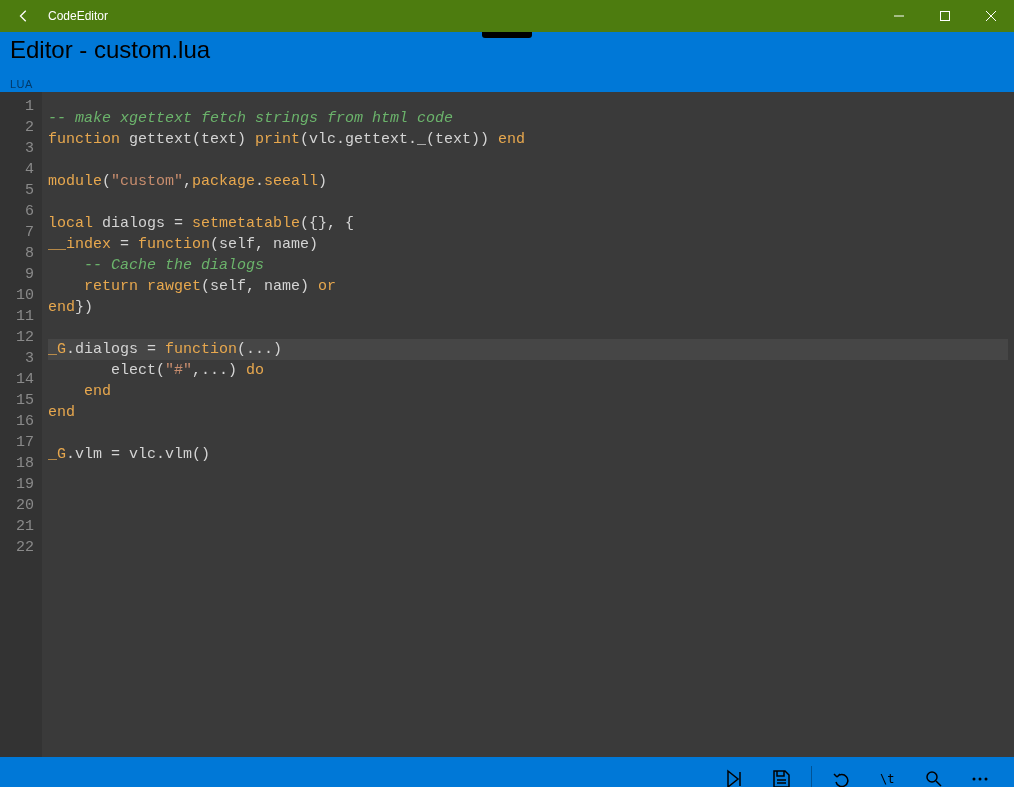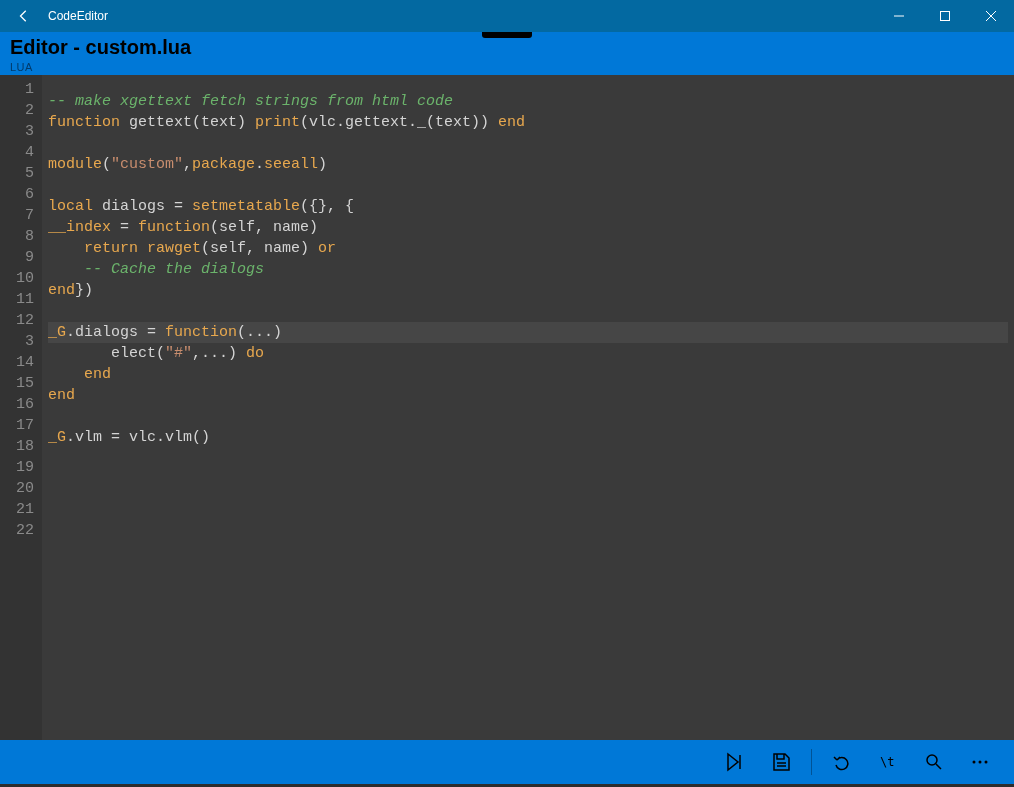--- a/index.html
+++ b/index.html
@@ -5,21 +5,21 @@
     * { margin: 0; padding: 0; box-sizing: border-box; }
     body {
       width: 1014px;
       height: 787px;
       font-family: "Segoe UI", sans-serif;
       background: #2d2d2d;
       overflow: hidden;
     }
     .titlebar {
       height: 32px;
-      background: #0369a1;
+      background: #4d7c0f;
       display: flex;
       align-items: center;
       color: #fff;
       font-size: 12px;
     }
     .back-btn {
       width: 48px;
       height: 32px;
       display: flex;
       align-items: center;
@@ -42,30 +42,30 @@
     }
     .win-btn svg { width: 10px; height: 10px; }
     
     .header {
       background: #0078d7;
       color: #000;
       padding: 4px 10px 2px 10px;
       position: relative;
     }
     .editor-title {
-      font-size: 20px;
-      font-weight: bold;
+      font-size: 24px;
+      font-weight: normal;
       color: #000;
     }
     .lang-label {
       font-size: 11px;
       color: #003a6a;
       text-transform: uppercase;
       letter-spacing: 0.5px;
-      margin-top: 2px;
+      margin-top: 14px;
     }
     .grab-handle {
       position: absolute;
       top: 0;
       left: 50%;
       transform: translateX(-50%);
       width: 50px;
       height: 6px;
       background: #000;
       border-radius: 0 0 3px 3px;
@@ -200,22 +200,22 @@
       <div class="gutter-line">22</div>
     </div>
   <div class="code" id="code">
       <div class="code-line"><span class="c-comment">-- make xgettext fetch strings from html code</span></div>
       <div class="code-line"><span class="c-keyword">function</span><span class="c-ident"> gettext(text) </span><span class="c-builtin">print</span><span class="c-ident">(vlc.gettext._(text)) </span><span class="c-keyword">end</span></div>
       <div class="code-line"><span class="c-ident"></span></div>
       <div class="code-line"><span class="c-builtin">module</span><span class="c-paren">(</span><span class="c-string">"custom"</span><span class="c-ident">,</span><span class="c-builtin">package</span><span class="c-ident">.</span><span class="c-builtin">seeall</span><span class="c-paren">)</span></div>
       <div class="code-line"><span class="c-ident"></span></div>
       <div class="code-line"><span class="c-keyword">local</span><span class="c-ident"> dialogs = </span><span class="c-builtin">setmetatable</span><span class="c-ident">({}, {</span></div>
       <div class="code-line"><span class="c-builtin">__index</span><span class="c-ident"> = </span><span class="c-keyword">function</span><span class="c-ident">(self, name)</span></div>
+      <div class="code-line"><span class="c-ident">    </span><span class="c-comment">-- Cache the dialogs</span></div>
       <div class="code-line"><span class="c-ident">    </span><span class="c-keyword">return</span><span class="c-ident"> </span><span class="c-builtin">rawget</span><span class="c-ident">(self, name) </span><span class="c-keyword">or</span></div>
-      <div class="code-line"><span class="c-ident">    </span><span class="c-comment">-- Cache the dialogs</span></div>
       <div class="code-line"><span class="c-keyword">end</span><span class="c-ident">})</span></div>
       <div class="code-line"><span class="c-ident"></span></div>
       <div class="code-line current"><span class="c-builtin">_G</span><span class="c-ident">.dialogs = </span><span class="c-keyword">function</span><span class="c-ident">(...)</span></div>
       <div class="code-line"><span class="c-ident">       elect(</span><span class="c-string">"#"</span><span class="c-ident">,...) </span><span class="c-keyword">do</span></div>
       <div class="code-line"><span class="c-ident">    </span><span class="c-keyword">end</span></div>
       <div class="code-line"><span class="c-keyword">end</span></div>
       <div class="code-line"><span class="c-ident"></span></div>
       <div class="code-line"><span class="c-builtin">_G</span><span class="c-ident">.vlm = vlc.vlm()</span></div>
       <div class="code-line"><span class="c-ident"></span></div>
       <div class="code-line"><span class="c-ident"></span></div>

